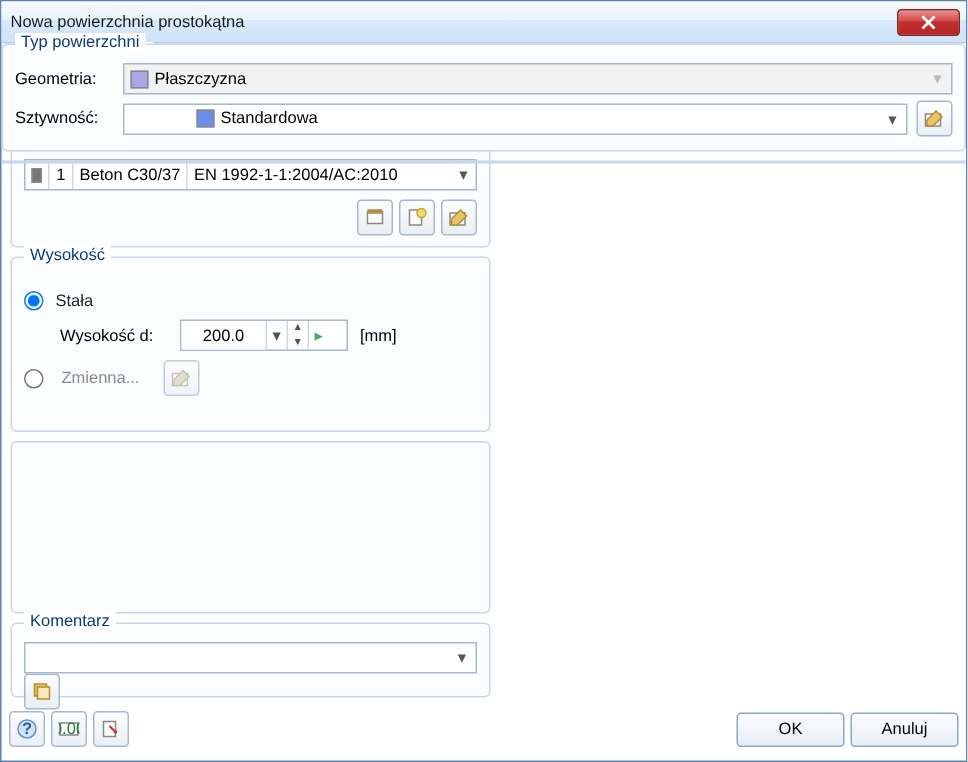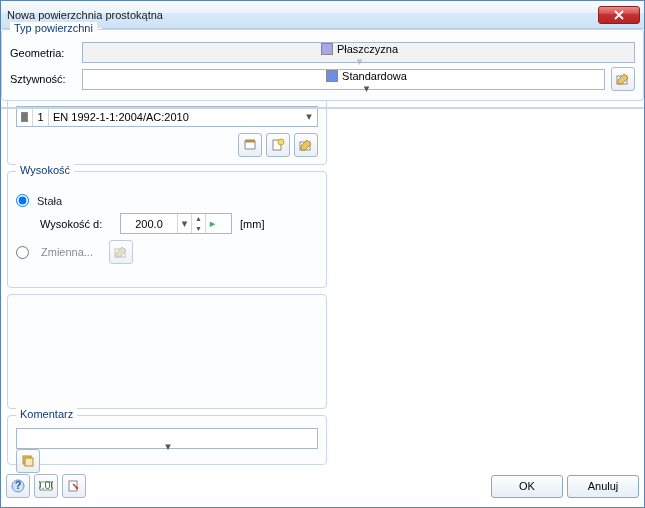--- a/index.html
+++ b/index.html
@@ -18,21 +18,21 @@
   .group { border: 1px solid #c7d6e8; border-radius: 4px; padding: 6px 8px 8px 8px; position: relative; background: #fbfdff; }
   .group-label { position: absolute; top: -8px; left: 8px; background: #fff; padding: 0 4px; color: #0a3a7a; }
   
   .row { display: flex; align-items: center; gap: 4px; }
   
   input[type=text].field, .combo, .spin {
     height: 21px; border: 1px solid #a7b8cc; background: #fff; padding: 0 4px;
   }
   input[type=text].field { text-align: right; }
   
-  .combo { display: flex; align-items: center; justify-content: space-between; padding-right:2px;flex-direction:column; }
+  .combo { display: flex; align-items: center; justify-content: space-between; padding-right:2px; }
   .combo .sw { width: 12px; height: 12px; border: 1px solid #888; margin-right: 4px; display: inline-block; }
   .combo .arrow { width: 14px; height: 100%; display: flex; align-items: center; justify-content: center; color: #555; }
   
   .iconbtn { width: 24px; height: 24px; border: 1px solid #a7b8cc; background: linear-gradient(#fdfdfd,#e9eff6); border-radius: 3px; display: flex; align-items: center; justify-content: center; cursor: pointer; padding:0; }
   
   .spin { display: flex; align-items: center; padding:0; }
   .spin input { border: none; width: 56px; text-align: center; padding: 0 4px; height:100%; outline:none; }
   .spin .dd { width: 14px; height: 100%; display:flex; align-items:center; justify-content:center; color:#555; border-left:1px solid #cfd9e5; }
   .spin .ud { width: 14px; height: 100%; display:flex; flex-direction:column; border-left:1px solid #cfd9e5; }
   .spin .ud div { flex:1; display:flex; align-items:center; justify-content:center; color:#555; font-size:7px; }
@@ -80,20 +80,21 @@
         <div class="group" style="flex:1; height:52px;"></div>
       </div>
 
       <div class="group" style="height:72px;">
         <span class="group-label">Materiał</span>
         <div class="mat-row" style="margin-top:6px;">
           <div class="cell" style="width:16px; justify-content:center;">
               <span class="tiny-sw"></span>
             </div>
           <div class="cell" style="width:16px; justify-content:center;">1</div>
+          <div class="cell" style="flex:0 0 auto;">Beton C30/37</div>
           <div class="cell" style="flex:1; border-right:none;">EN 1992-1-1:2004/AC:2010</div>
           <div class="arrow">▾</div>
         </div>
         <div class="row" style="justify-content:flex-end; margin-top:6px; gap:4px;">
           <button class="iconbtn">
             <svg width="14" height="14" viewBox="0 0 14 14">
                 <path d="M2 3h10v8H2z" fill="#fff" stroke="#888"></path>
                 <path d="M2 3h10" stroke="#b58d4a" stroke-width="3"></path>
               </svg>
           </button>

